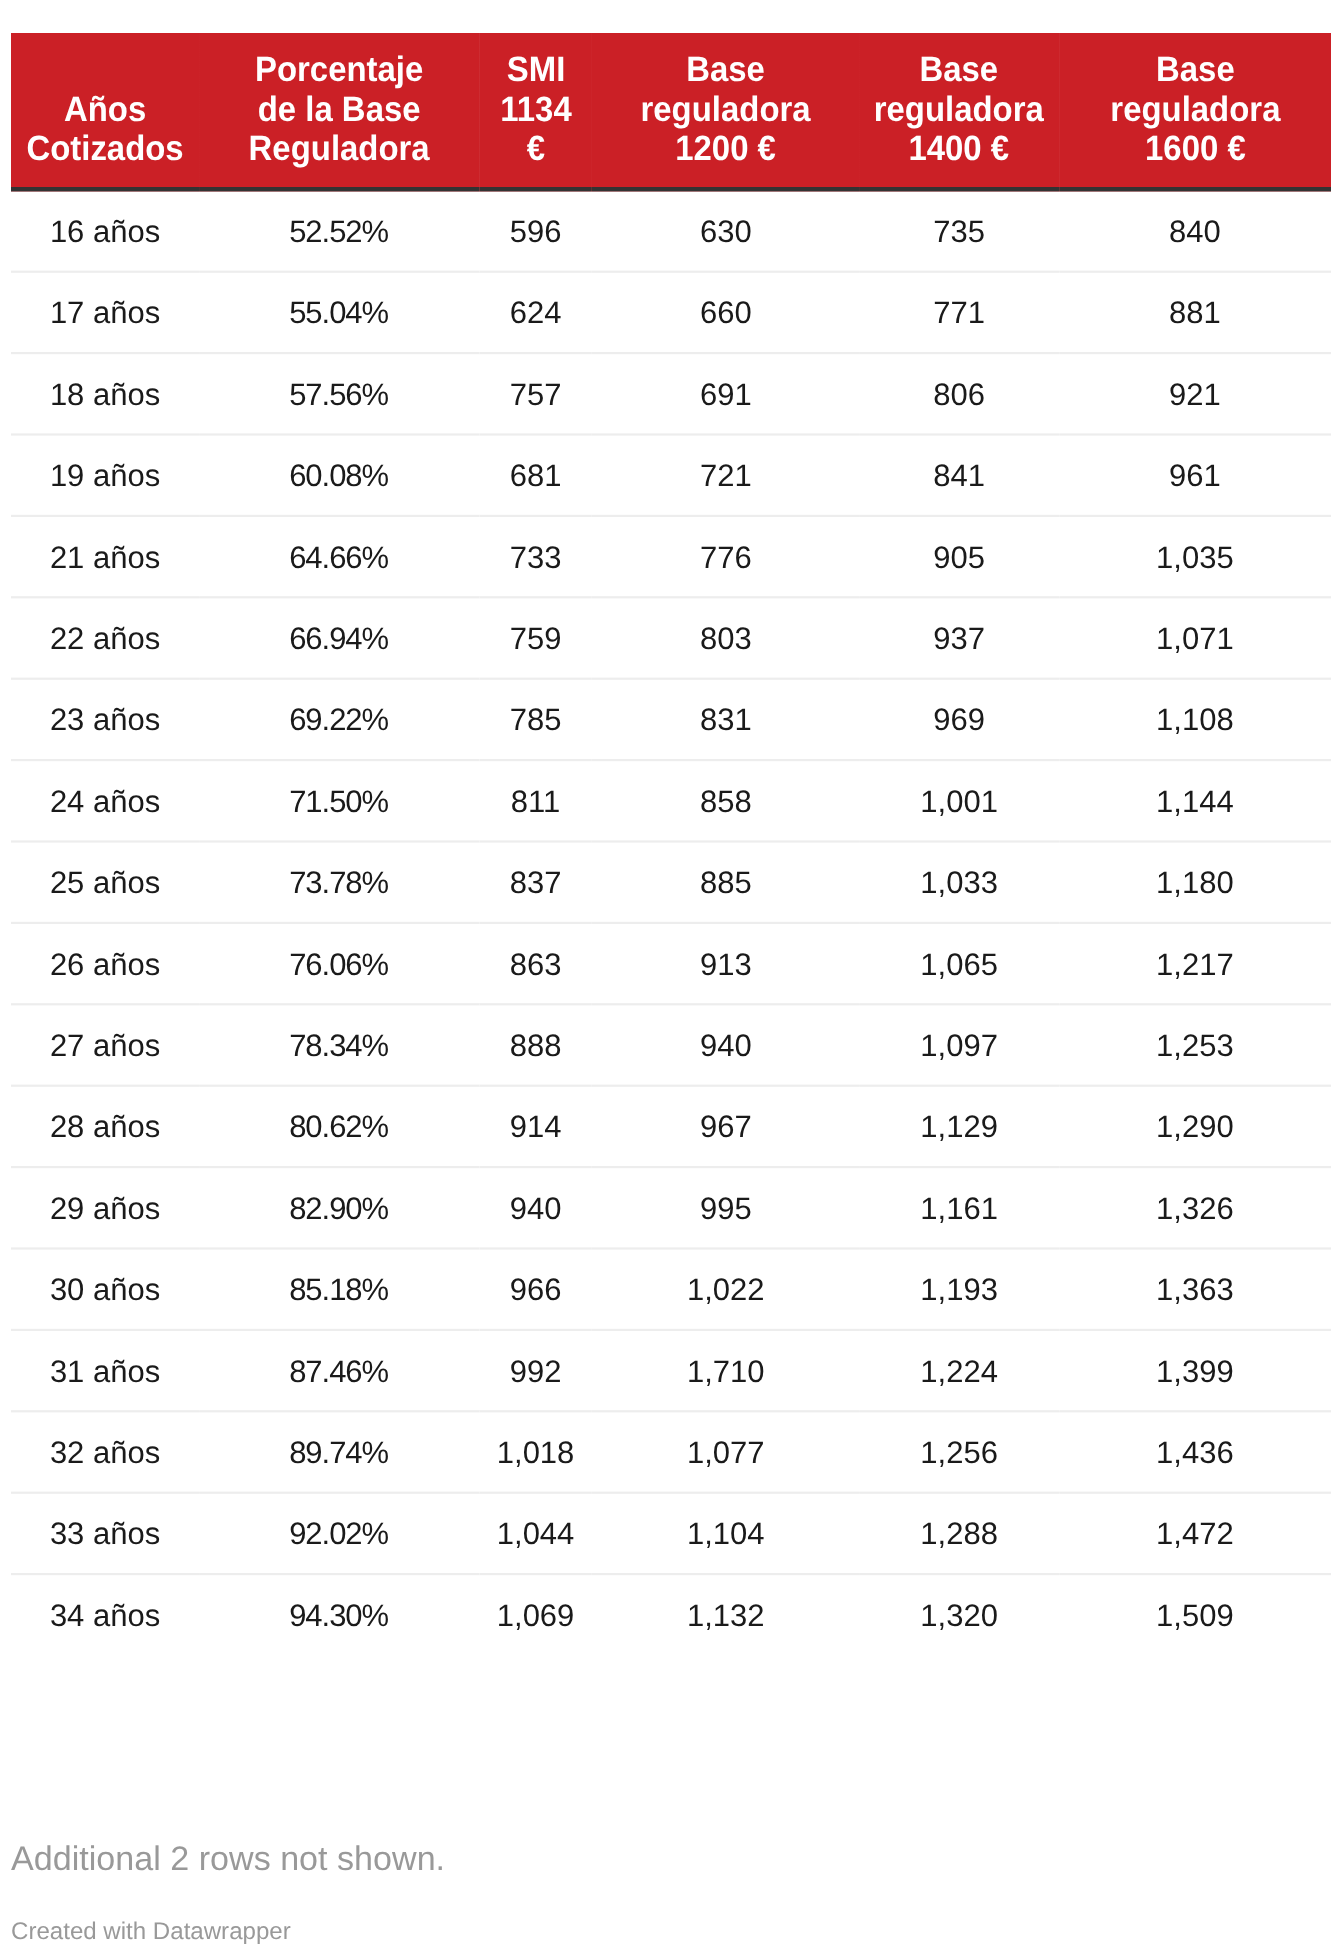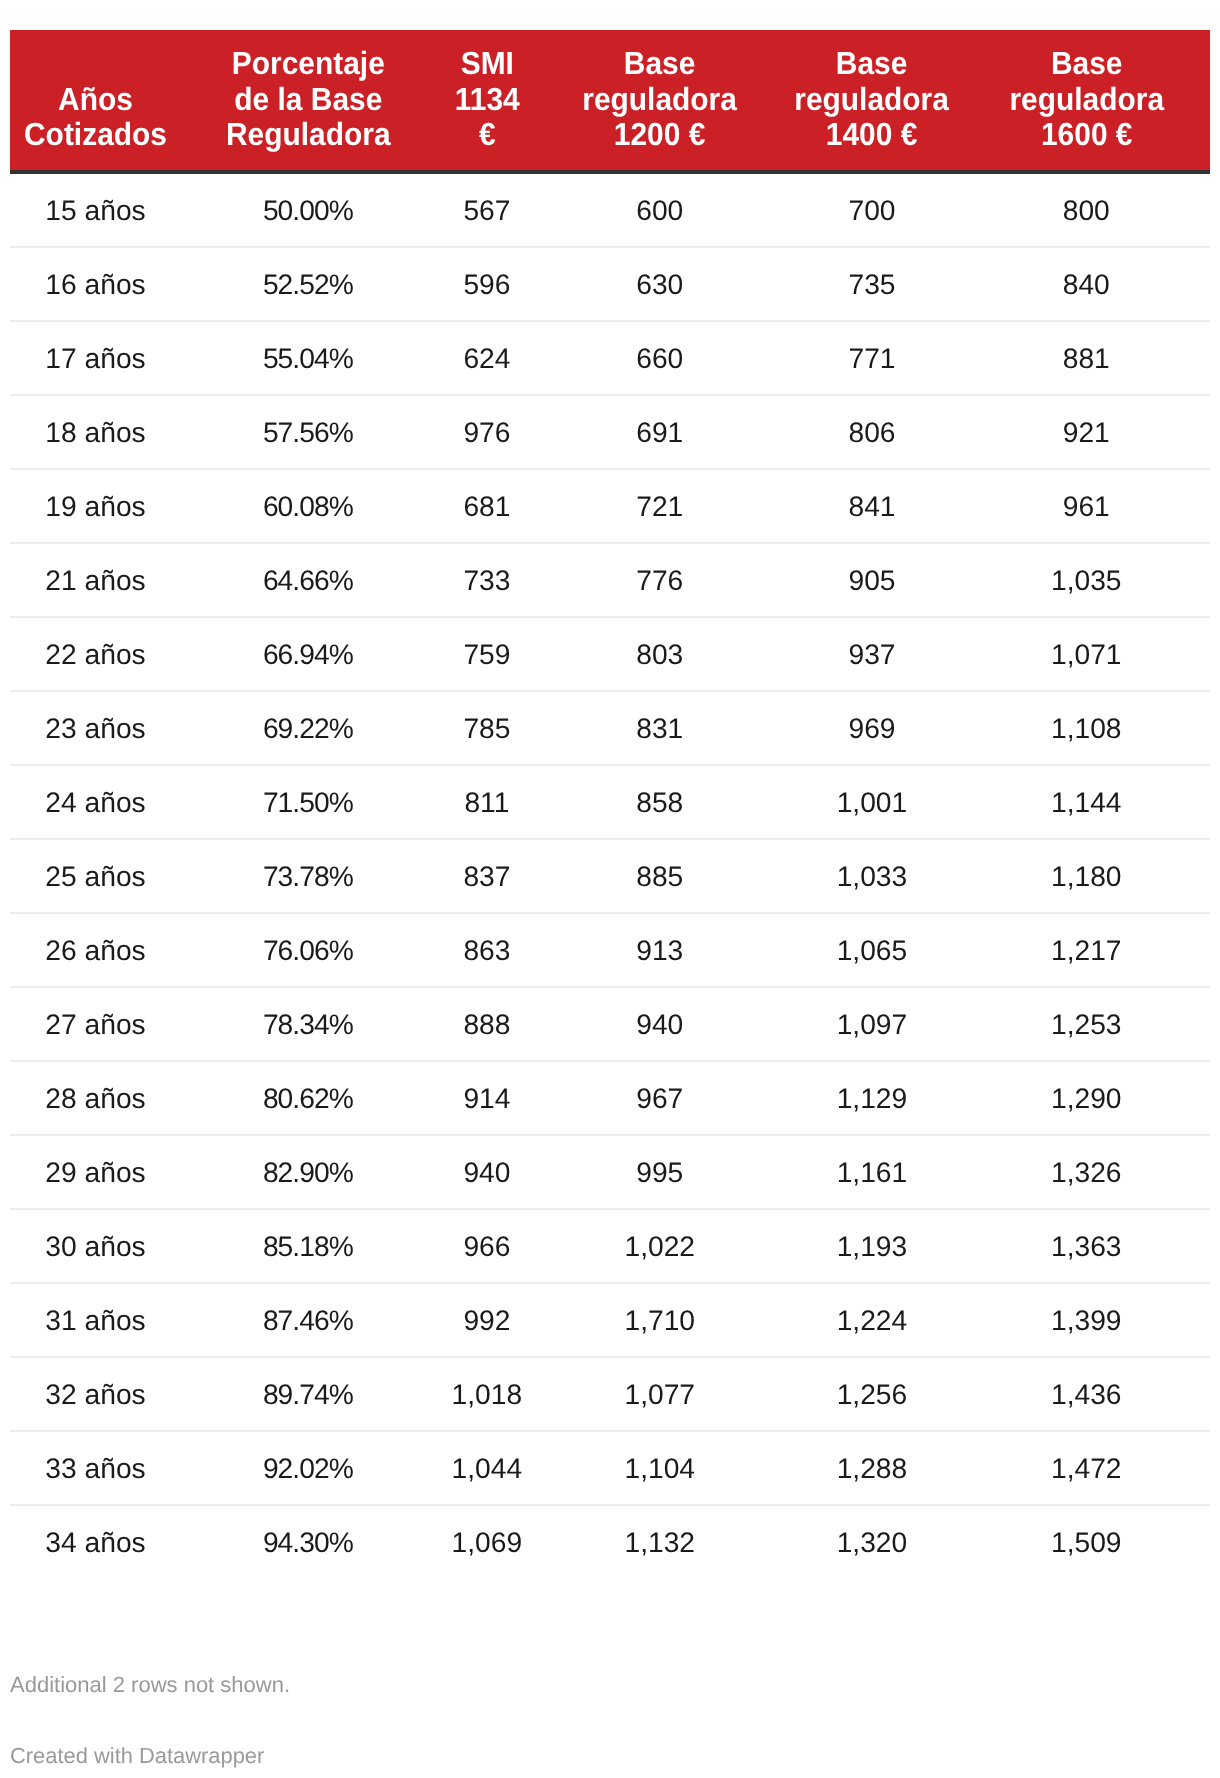--- a/index.html
+++ b/index.html
@@ -23,21 +23,21 @@
       height:144px;box-sizing:border-box;}
   .hwrap{padding-bottom:21.1px;}
   .hl{display:block;line-height:35.5px;transform:scaleX(0.935);transform-origin:50% 50%;}
 
   .td{font-size:28.2px;color:#1a1a1a;text-align:center;
       height:74px;padding:2px 0 0 0;line-height:69px;vertical-align:top;
       border-bottom:2px solid #ededed;box-sizing:border-box;}
   tr.row:last-child .td{border-bottom:none;}
   .tc1{letter-spacing:-0.95px;text-indent:-0.95px;}
 
-  .note{position:absolute;left:10px;top:1673.9px;font-size:22px;line-height:1;
+  .note{position:absolute;left:10px;top:1673.9px;font-size:31px;line-height:1;
         color:#999999;white-space:nowrap;will-change:transform;}
   .credit{position:absolute;left:10px;top:1744.6px;font-size:21.9px;line-height:1;
           color:#999999;white-space:nowrap;will-change:transform;text-align:center;}
 </style>
 </head>
 <body>
 
 <div class="wrap">
 <table class="dw">
 <colgroup>
@@ -88,47 +88,39 @@
             <div class="hwrap">
               <span class="hl">Base</span>
               <span class="hl">reguladora</span>
               <span class="hl">1600 €</span>
             </div>
           </th>
         </tr>
 </thead>
 <tbody>
 <tr class="row">
-          <td class="td tc0">15 años</td>
-          <td class="td tc1">50.00%</td>
-          <td class="td tc2">567</td>
-          <td class="td tc3">600</td>
-          <td class="td tc4">700</td>
-          <td class="td tc5">800</td>
-        </tr>
-<tr class="row">
           <td class="td tc0">16 años</td>
           <td class="td tc1">52.52%</td>
           <td class="td tc2">596</td>
           <td class="td tc3">630</td>
           <td class="td tc4">735</td>
           <td class="td tc5">840</td>
         </tr>
 <tr class="row">
           <td class="td tc0">17 años</td>
           <td class="td tc1">55.04%</td>
           <td class="td tc2">624</td>
           <td class="td tc3">660</td>
           <td class="td tc4">771</td>
           <td class="td tc5">881</td>
         </tr>
 <tr class="row">
           <td class="td tc0">18 años</td>
           <td class="td tc1">57.56%</td>
-          <td class="td tc2">976</td>
+          <td class="td tc2">757</td>
           <td class="td tc3">691</td>
           <td class="td tc4">806</td>
           <td class="td tc5">921</td>
         </tr>
 <tr class="row">
           <td class="td tc0">19 años</td>
           <td class="td tc1">60.08%</td>
           <td class="td tc2">681</td>
           <td class="td tc3">721</td>
           <td class="td tc4">841</td>

